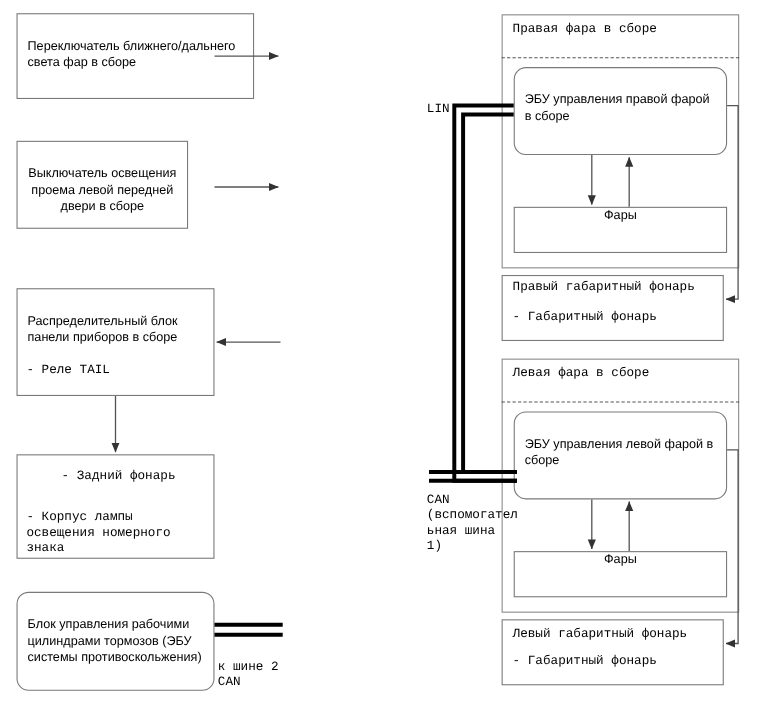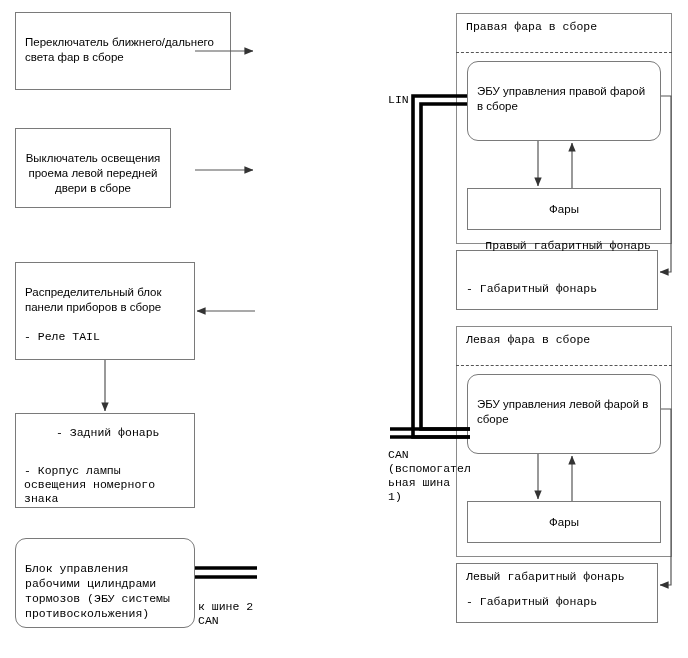--- a/index.html
+++ b/index.html
@@ -35,21 +35,21 @@
     border: 1px solid #8a8a8a;
     background: transparent;
   }
   .box.center-ecu {
     display: flex;
     align-items: center;
     padding: 0 9px;
   }
   .box.centered-text {
     display: flex;
-    align-items: center;
+    align-items: flex-start;
     justify-content: center;
     padding: 0;
   }
   .dashed-sep {
     position: absolute;
     border-top: 1.5px dashed #555555;
     height: 0;
   }
   .label {
     position: absolute;
@@ -82,41 +82,41 @@
   <div class="box" style="left:15px; top:262px; width:180px; height:98px;">
     <span>Распределительный блок панели приборов в сборе</span>
   </div>
   <div class="label" style="left:24px; top:330px; width:165px;">- Реле TAIL</div>
 
   <div class="box" style="left:15px; top:413px; width:180px; height:95px; padding:0;">
   </div>
   <div class="label" style="left:24px; top:426px; width:165px;margin-left:32px;">- Задний фонарь</div>
   <div class="label" style="left:24px; top:464px; width:165px;">- Корпус лампы освещения номерного знака</div>
 
-  <div class="box rounded" style="left:15px; top:538px; width:180px; height:90px;font-family:Liberation Mono, monospace;">
+  <div class="box rounded" style="left:15px; top:538px; width:180px; height:90px;">
     <span>Блок управления рабочими цилиндрами тормозов (ЭБУ системы противоскольжения)</span>
   </div>
 
 
   <div class="box outer" style="left:456px; top:13px; width:216px; height:231px; padding:0;">
   </div>
   <div class="label" style="left:466px; top:20px; width:200px;">Правая фара в сборе</div>
   <div class="dashed-sep" style="left:456px; top:52px; width:216px;"></div>
 
   <div class="box rounded" style="left:467px; top:61px; width:194px; height:80px;">
     <span>ЭБУ управления правой фарой в сборе</span>
   </div>
 
   <div class="box centered-text" style="left:467px; top:188px; width:194px; height:42px;">
     <span>Фары</span>
   </div>
 
   <div class="box" style="left:456px; top:250px; width:202px; height:60px; padding:0;">
   </div>
-  <div class="label" style="left:466px; top:239px; width:185px;text-align:right;">Правый габаритный фонарь</div>
+  <div class="label" style="left:466px; top:255px; width:185px;">Правый габаритный фонарь</div>
   <div class="label" style="left:466px; top:282px; width:185px;">- Габаритный фонарь</div>
 
   <div class="box outer" style="left:456px; top:326px; width:216px; height:231px; padding:0;">
   </div>
   <div class="label" style="left:466px; top:333px; width:200px;">Левая фара в сборе</div>
   <div class="dashed-sep" style="left:456px; top:365px; width:216px;"></div>
 
   <div class="box rounded" style="left:467px; top:374px; width:194px; height:80px;">
     <span>ЭБУ управления левой фарой в сборе</span>
   </div>

